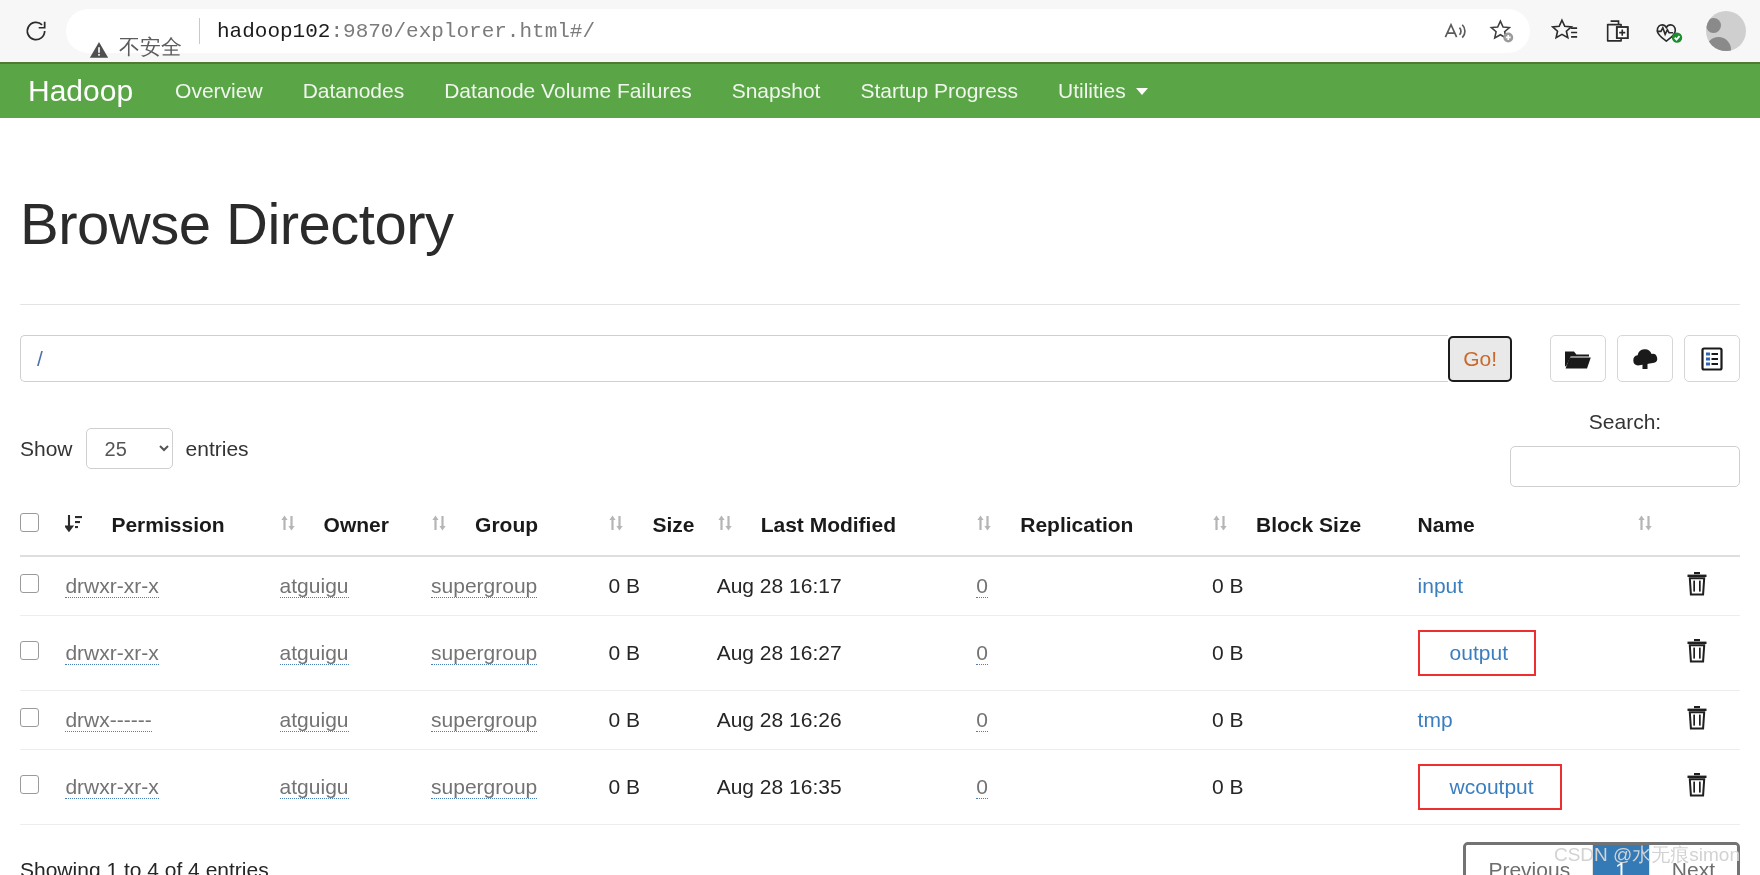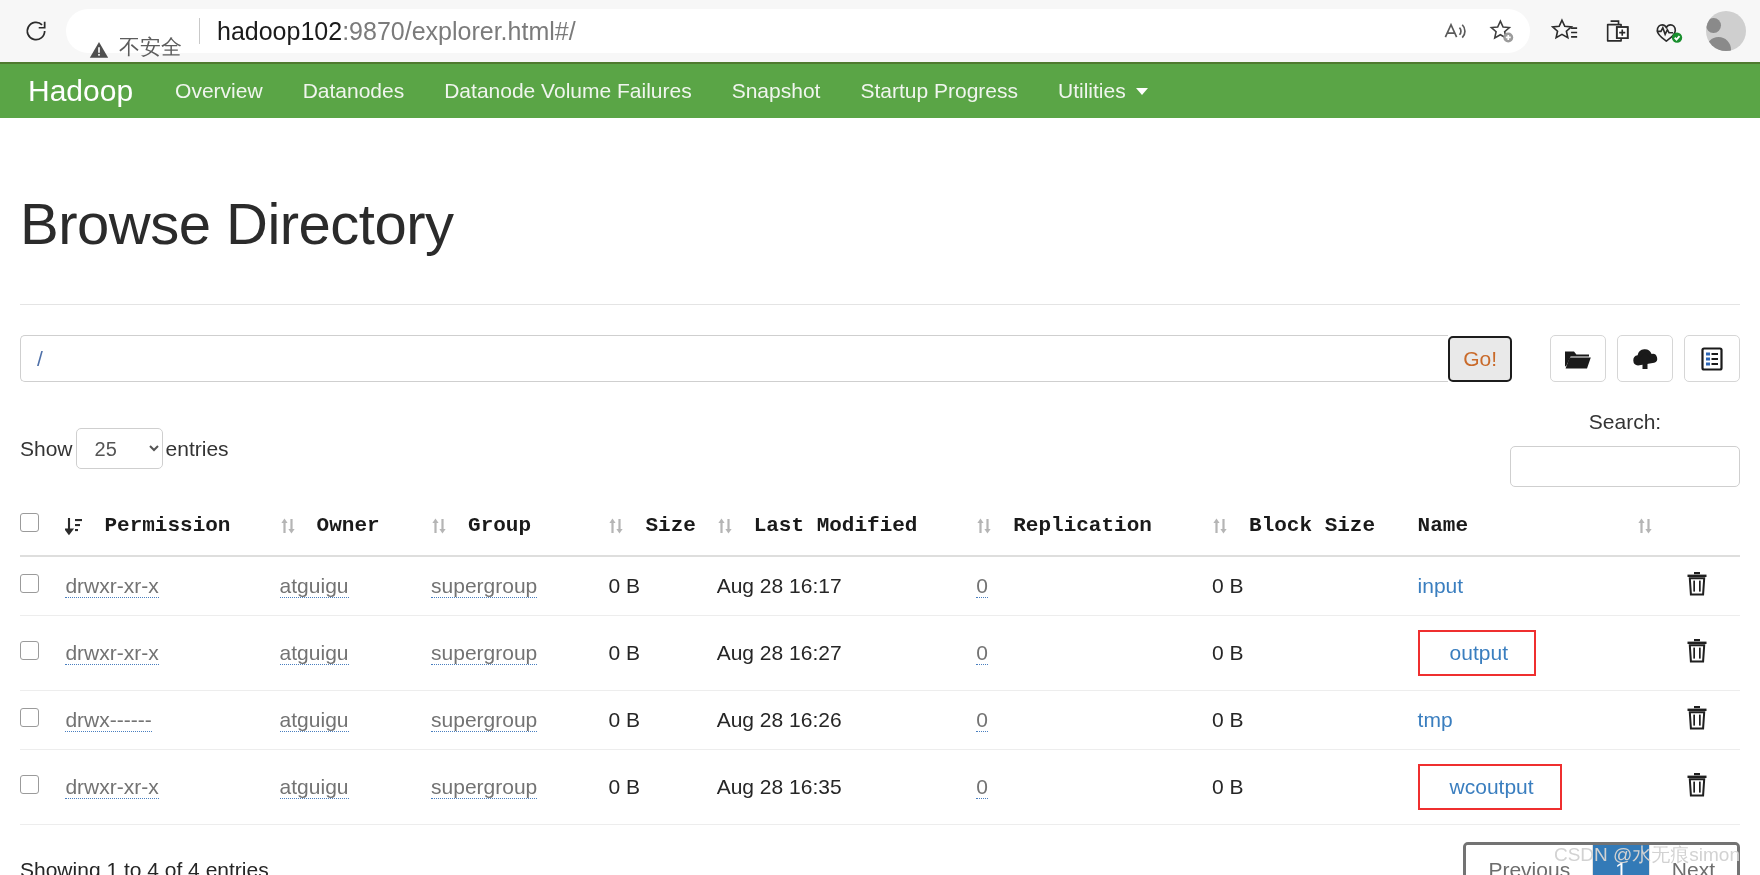--- a/index.html
+++ b/index.html
@@ -48,26 +48,27 @@
     color: #5d5d5d;
     white-space: nowrap;
   }
   .omni-sep {
     width: 1px; height: 26px;
     background: #c9c9c9;
     margin: 0 17px;
     flex: 0 0 auto;
   }
   .url-text {
-    font-size: 25px;
+    font-size: 21px;
     color: #7b7b7b;
     white-space: nowrap;
     overflow: hidden;
     flex: 1 1 auto;
     cursor: text;
+    font-family: Liberation Mono, monospace;
   }
   .url-text b { color: #1b1b1b; font-weight: 400; }
   .omni-actions {
     display: flex; align-items: center; gap: 4px;
     flex: 0 0 auto;
     margin-left: 8px;
   }
   .icon-btn {
     width: 42px; height: 42px;
     display: flex; align-items: center; justify-content: center;
@@ -197,21 +198,21 @@
   }
 
   
   .meta-row {
     display: flex;
     align-items: center;
     justify-content: space-between;
     margin-top: 28px;
   }
   .show-entries {
-    display: flex; align-items: center; gap: 3px;
+    display: flex; align-items: center; gap: 13px;
     font-size: 21px; color: #343434;
   }
   .len-select {
     height: 41px;
     border: 1px solid #cfcfcf;
     border-radius: 5px;
     background: #fff;
     font-size: 20px;
     color: #555;
     padding: 0 8px 0 14px;
@@ -244,21 +245,21 @@
     text-align: left;
     font-size: 21px;
     font-weight: bold;
     color: #1a1a1a;
     padding: 10px 0 18px 0;
     border-bottom: 2px solid #dededd;
     white-space: nowrap;
     cursor: pointer;
     vertical-align: bottom;
   }
-  .th-inner { display: flex; align-items: center; gap: 21px; font-family: Liberation Mono, monospace; }
+  .th-inner { display: flex; gap: 28px; }
   .fs-table td {
     font-size: 21px;
     color: #262626;
     padding: 14px 0;
     border-bottom: 1px solid #ededed;
     white-space: nowrap;
     vertical-align: middle;
   }
   .row-check { width: 42px; }
   .cb {

